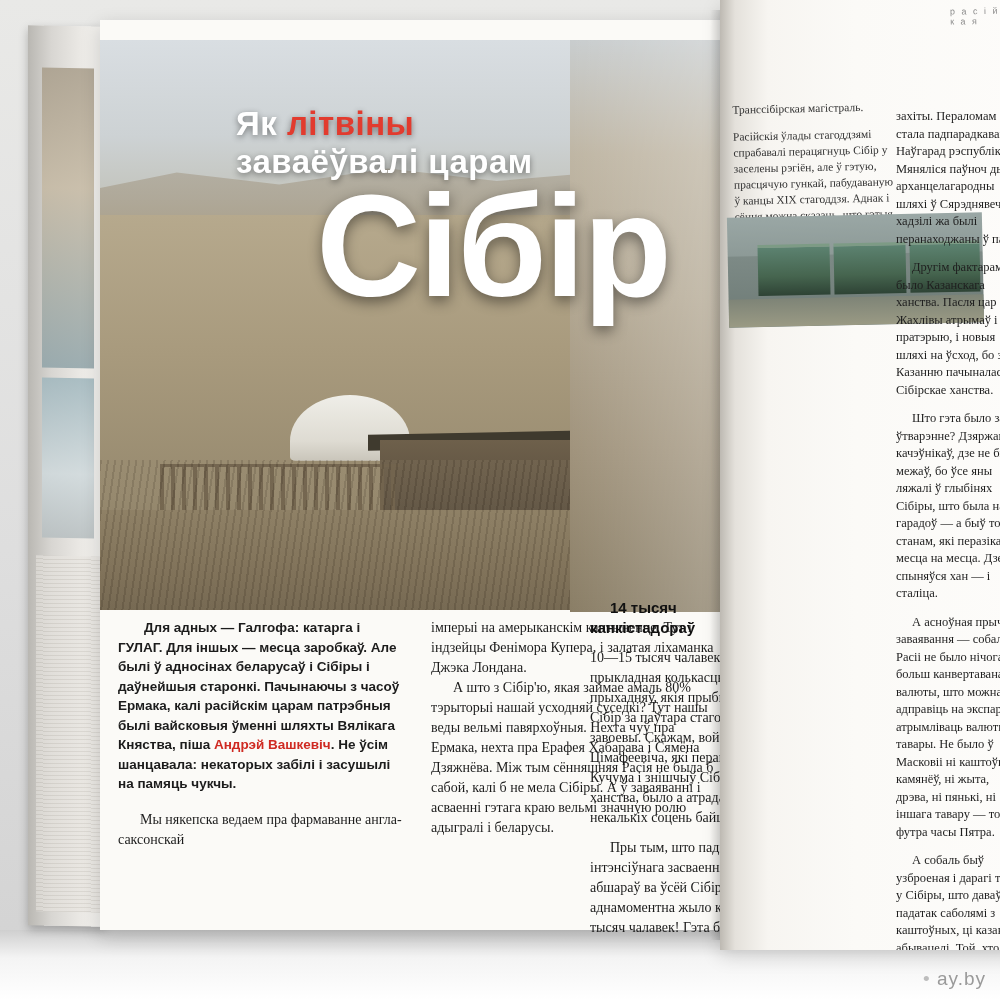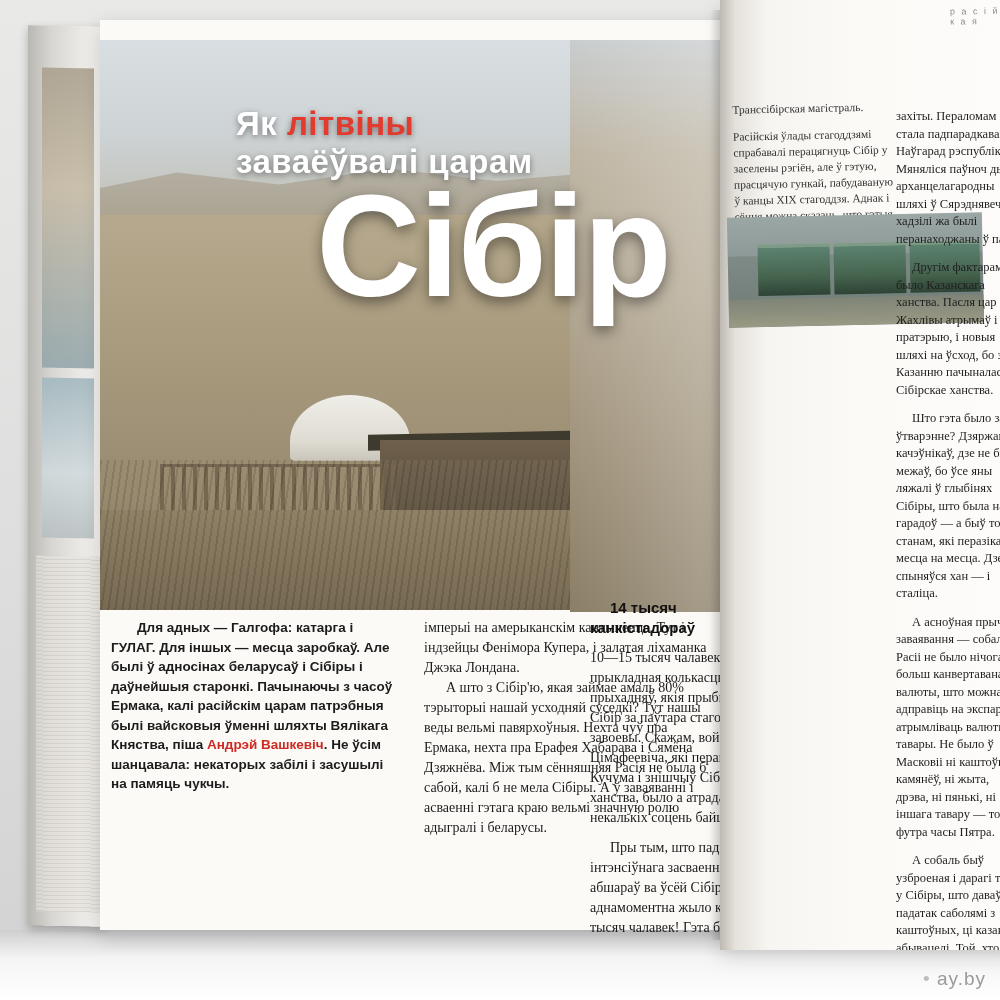--- a/index.html
+++ b/index.html
@@ -203,21 +203,21 @@
     font-weight: 700;
     color: #ffffff;
     letter-spacing: -2px;
     text-shadow: 0 5px 14px rgba(0,0,0,.45);
     text-align: center;
   }
 
   
   .left-cols {
     position: absolute;
-    left: 11px;
+    left: 18px;
     top: 598px;
     width: 600px;
     height: 320px;
     display: flex;
     gap: 26px;
   }
   .col {
     width: 50%;
     font-family: "Liberation Serif", serif;
     color: #1c1c1c;
@@ -381,20 +381,21 @@
         <div class="hl-line1">
           <span>Як </span><span class="hl-accent">літвіны</span>
         </div>
         <div class="hl-line2">заваёўвалі царам</div>
         <div class="hl-big">Сібір</div>
       </div>
 
       <div class="left-cols">
         <div class="col">
           <p class="lede"><span>Для адных — Галгофа: катарга і ГУЛАГ. Для іншых — месца заробкаў. Але былі ў адносінах беларусаў і Сібіры і даўнейшыя старонкі. Пачынаючы з часоў Ермака, калі расійскім царам патрэбныя былі вайсковыя ўменні шляхты Вялікага Княства, піша </span><span class="name">Андрэй Вашкевіч</span><span>. Не ўсім шанцавала: некаторых забілі і засушылі на памяць чукчы.</span></p>
+          <p class="body-p spacer-p">Мы някепска ведаем пра фармаванне англа-саксонскай</p>
         </div>
         <div class="col">
           <p class="body-p first">імперыі на амерыканскім кантыненце. Тут і індзейцы Фенімора Купера, і залатая ліхаманка Джэка Лондана.</p>
           <p class="body-p">А што з Сібір'ю, якая займае амаль 80% тэрыторыі нашай усходняй суседкі? Тут нашы веды вельмі павярхоўныя. Нехта чуў пра Ермака, нехта пра Ерафея Хабарава і Сямёна Дзяжнёва. Між тым сённяшняя Расія не была б сабой, калі б не мела Сібіры. А ў заваяванні і асваенні гэтага краю вельмі значную ролю адыгралі і беларусы.</p>
         </div>
       </div>
     </div>
 
     <div class="bottom-right-cols">
       <div class="br-col a">

